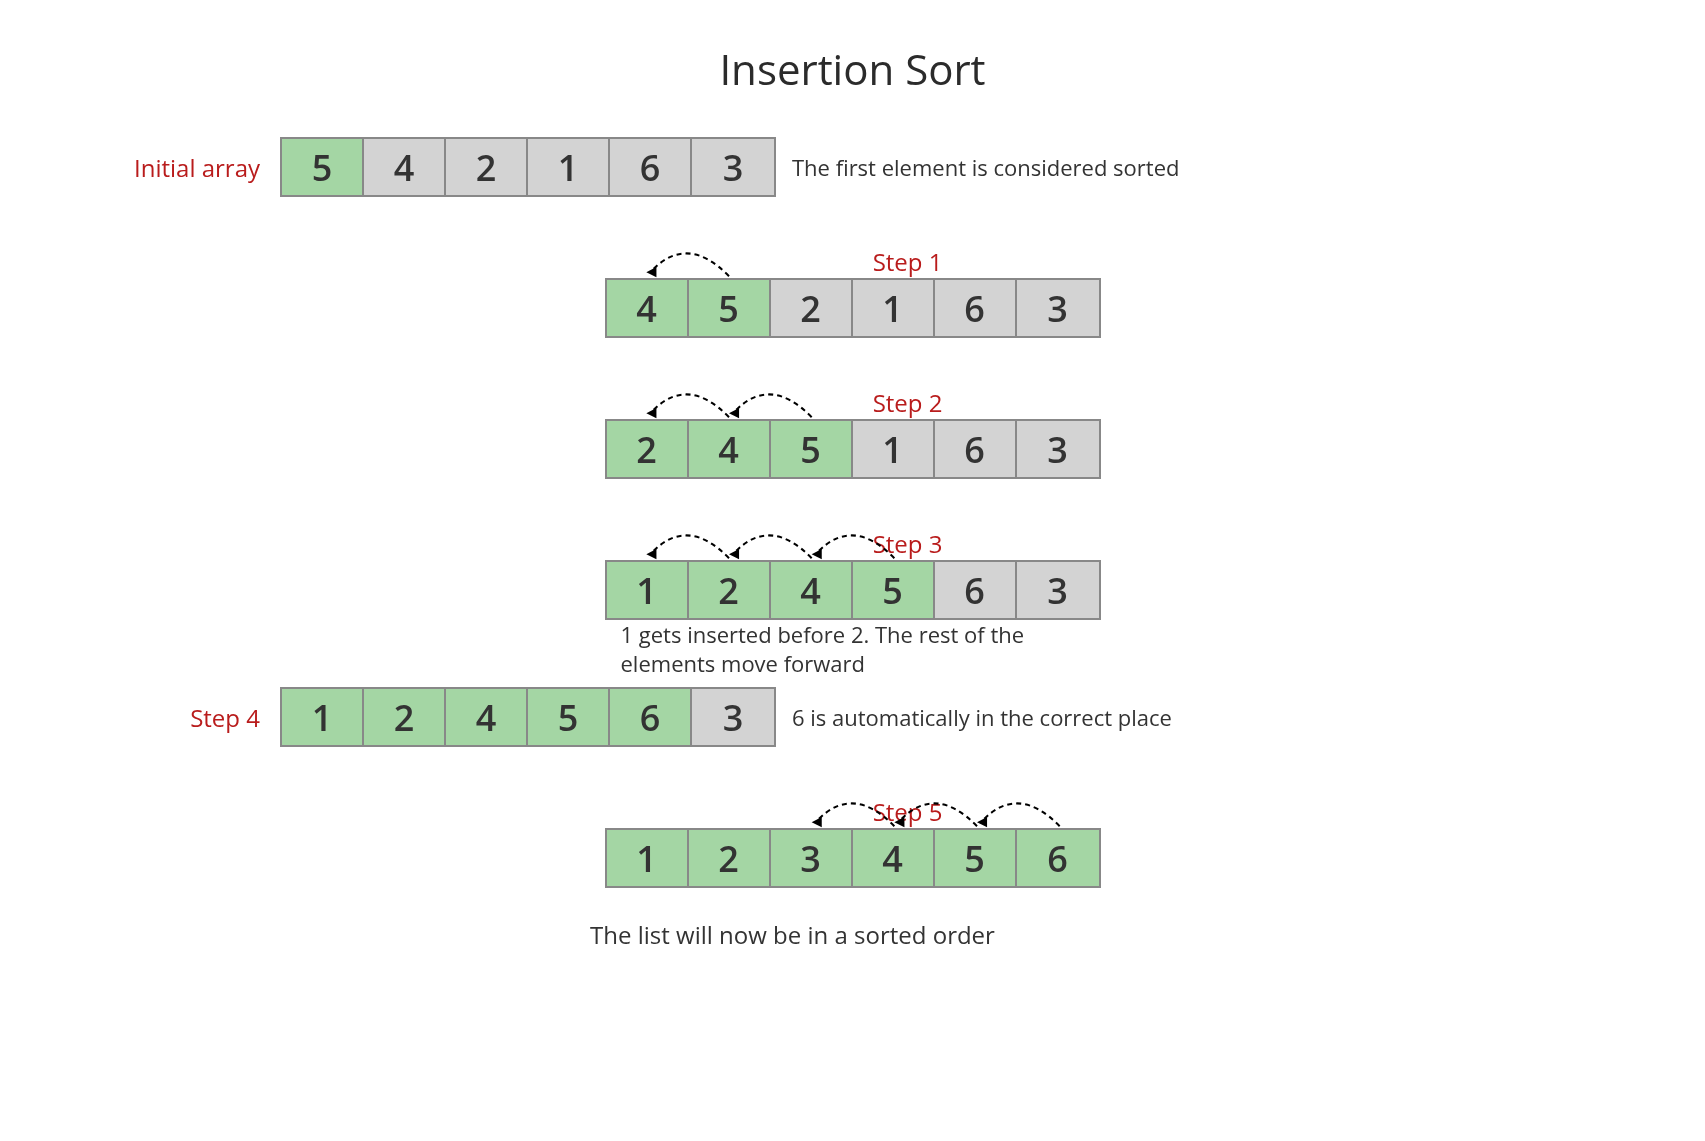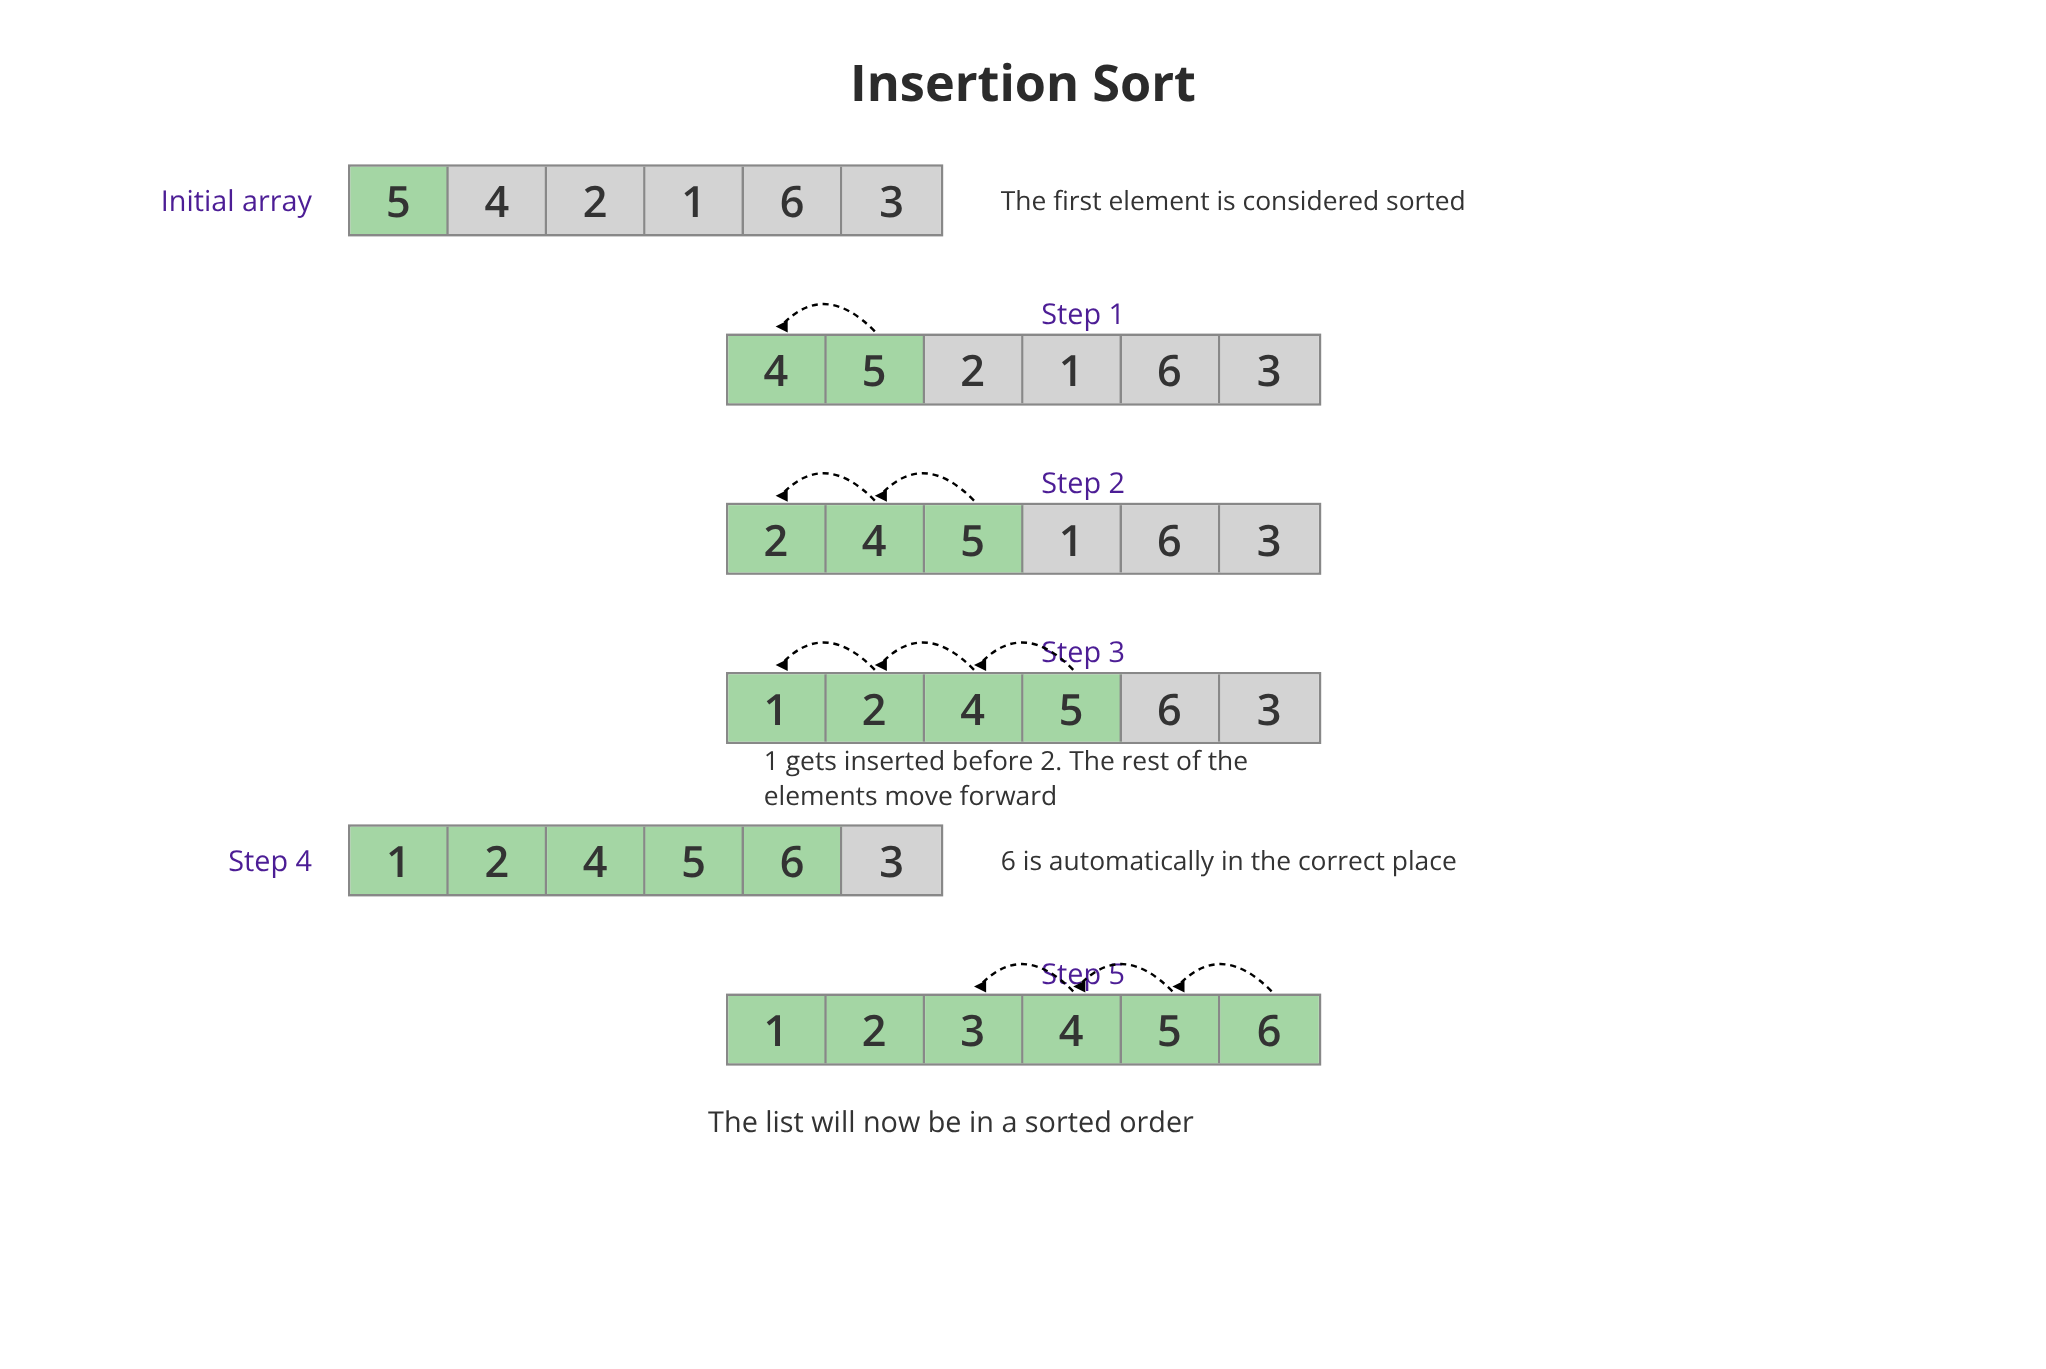--- a/index.html
+++ b/index.html
@@ -4,37 +4,37 @@
 <style>
   body {
     font-family: "Open Sans", "Segoe UI", Arial, sans-serif;
     background: #fff;
     color: #333;
     margin: 0;
     padding: 30px 60px;
   }
   h1.title {
     text-align: center;
-    font-weight: 700;
+    font-weight: 400;
     font-size: 42px;
     color: #2b2b2b;
     margin: 10px 0 40px 0;
   }
   .step-row {
     display: flex;
     align-items: center;
     margin-bottom: 10px;
     position: relative;
   }
   .step-label {
     width: 200px;
     text-align: right;
-    padding-right: 30px;
+    padding-right: 20px;
     font-size: 24px;
-    color: #4c1d95;
+    color: #b91c1c;
     flex-shrink: 0;
   }
   .array-wrap {
     position: relative;
     flex-shrink: 0;
   }
   .array {
     display: flex;
     border: 2px solid #888;
   }
@@ -49,21 +49,21 @@
     font-weight: 600;
     color: #333;
     box-sizing: border-box;
   }
   .cell:last-child { border-right: none; }
   .cell.sorted { background: #a4d6a4; }
   .cell.unsorted { background: #d3d3d3; }
   .step-desc {
     font-size: 22px;
     color: #333;
-    padding-left: 48px;
+    padding-left: 16px;
     max-width: 480px;
     line-height: 1.3;
   }
   .arrows-svg {
     position: absolute;
     left: 0;
     top: -48px;
     width: 100%;
     height: 48px;
     overflow: visible;

